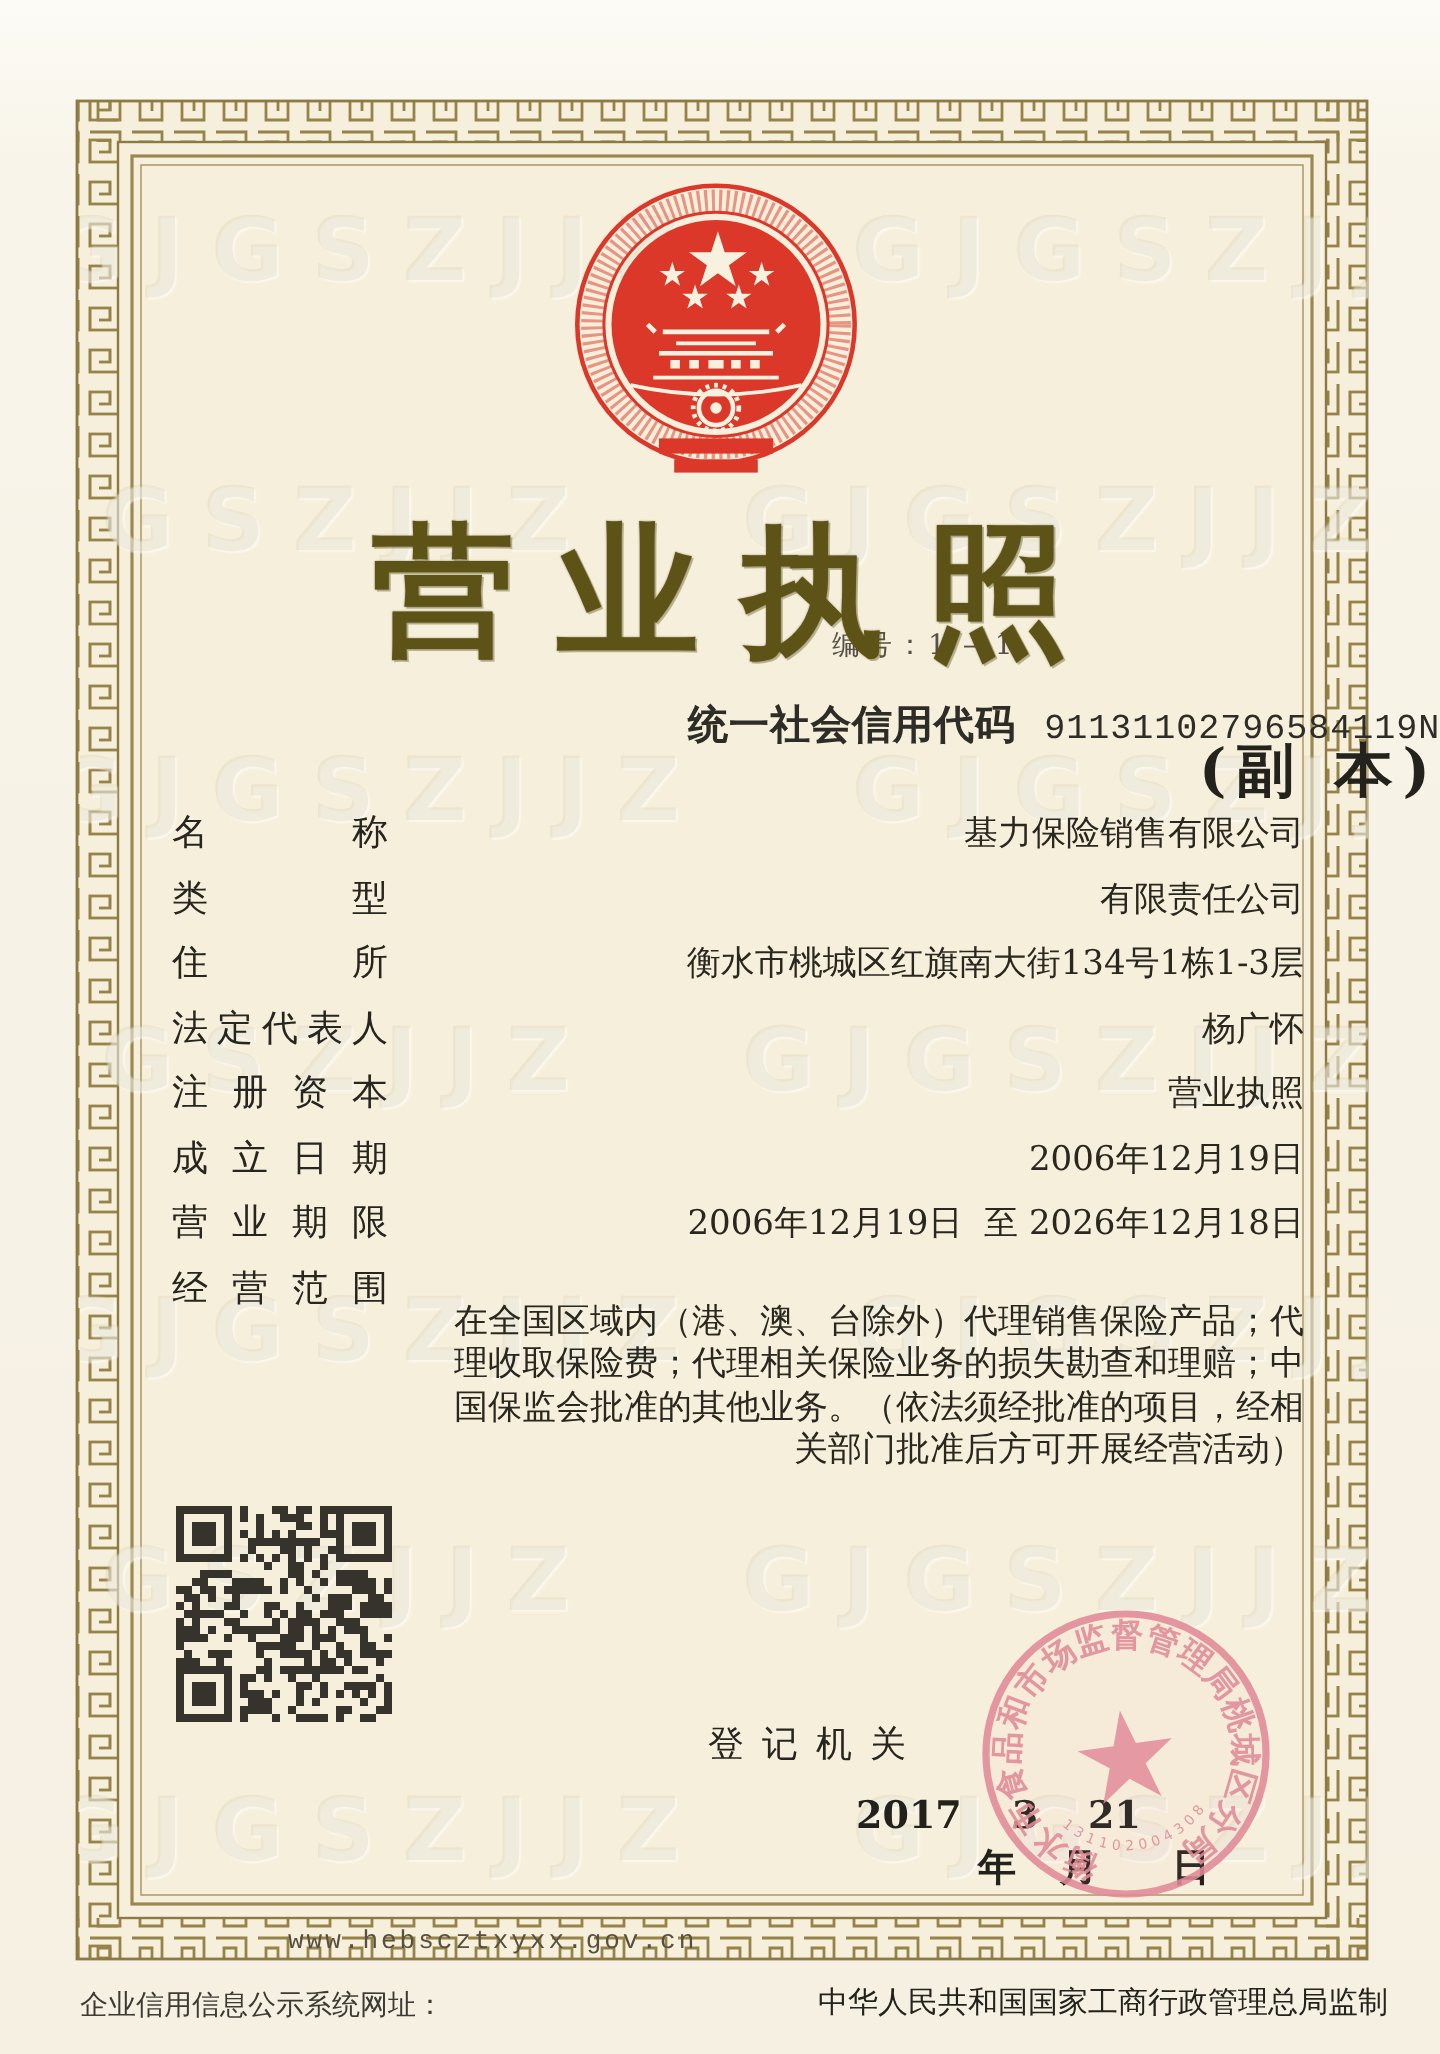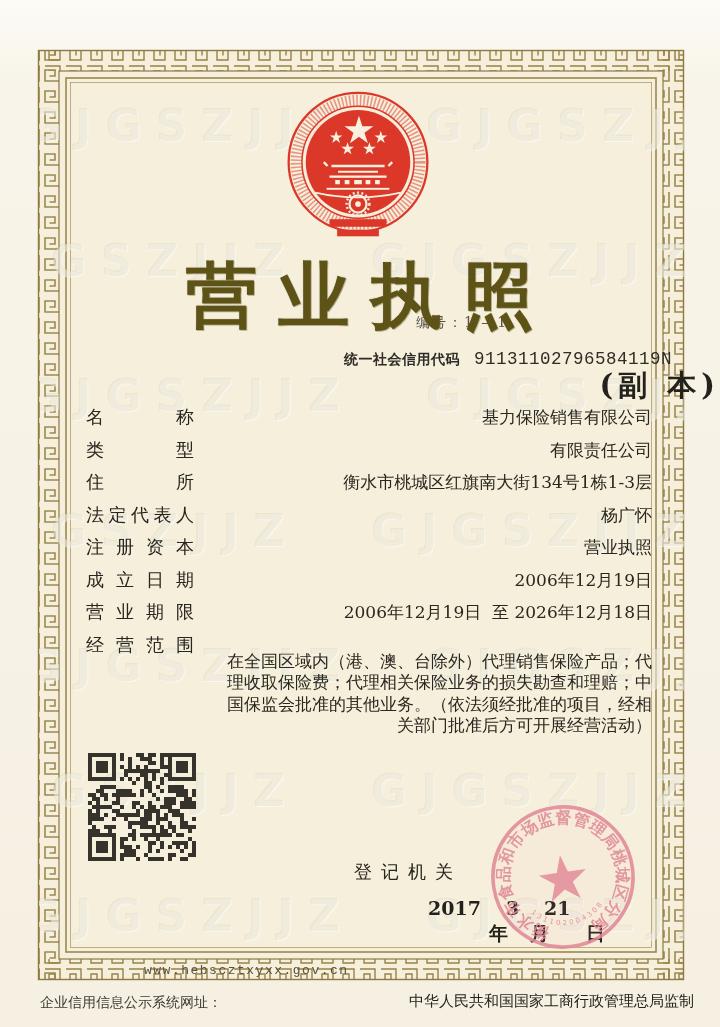--- a/index.html
+++ b/index.html
@@ -22,21 +22,21 @@
   .emblem{position:absolute;left:282px;top:84px;width:152px;height:164px;}
 
   .serial-note{position:absolute;left:416px;top:314px;z-index:2;
                font-family:"DejaVu Serif","Liberation Serif",serif;
                font-size:14px;letter-spacing:2px;color:#575249;}
   .title{position:absolute;left:0;right:0;top:260px;z-index:3;text-align:center;
          font-size:71px;font-weight:700;color:#5e5316;
          letter-spacing:0.30em;text-indent:0.30em;line-height:1;
          text-shadow:0 0 1px rgba(55,46,8,0.55),1px 1px 0 rgba(90,78,20,0.35);}
   .credit-line{position:absolute;left:344px;top:349px;z-index:4;white-space:nowrap;}
-  .credit-label{font-size:14px;font-weight:600;color:#2e2c26;letter-spacing:0.5px;}
+  .credit-label{font-size:20px;font-weight:600;color:#2e2c26;letter-spacing:0.5px;}
   .credit-code{font-family:Liberation Mono, monospace;
                font-size:17.5px;color:#2e2c26;margin-left:9px;letter-spacing:0.5px;}
   .copy-label{position:absolute;left:0;right:0;top:366px;text-align:right;
               font-family:"DejaVu Serif","Liberation Serif",serif;
               font-size:29px;font-weight:700;letter-spacing:5px;color:#23221d;}
 
   .fields{position:absolute;left:86px;top:407px;width:566px;}
   .field-row{display:flex;margin-bottom:12.5px;}
   .field-label{width:108px;flex:none;font-size:18px;color:#26251f;
                text-align:justify;text-align-last:justify;line-height:20px;}

